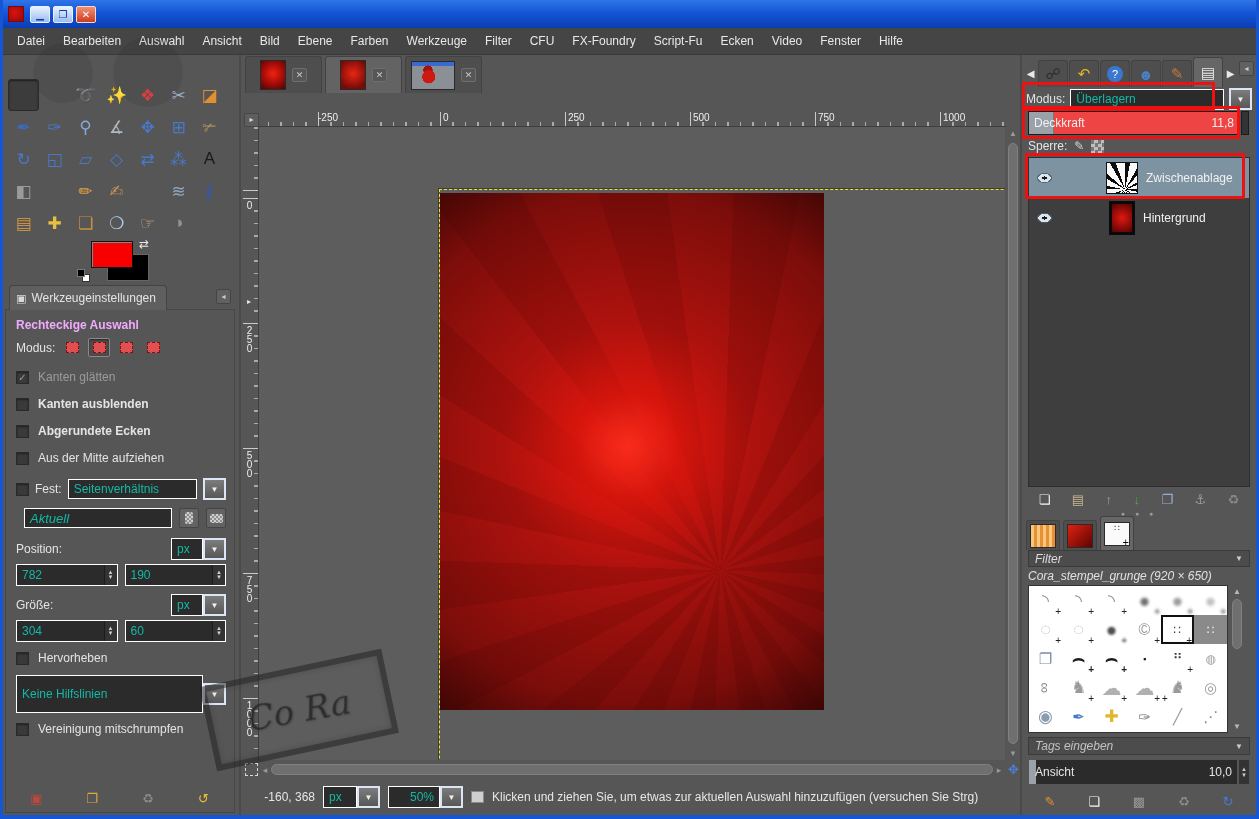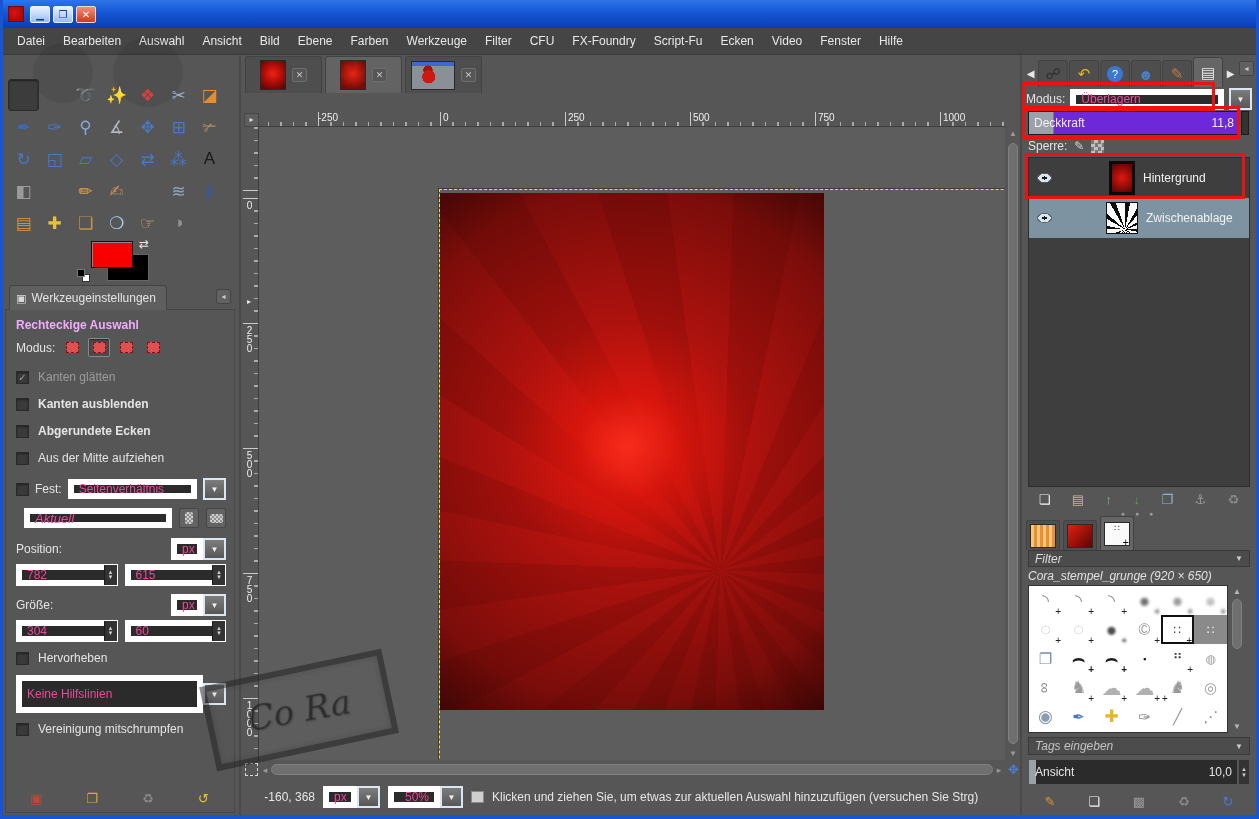--- a/index.html
+++ b/index.html
@@ -54,21 +54,21 @@
   .mode-btn{width:22px;height:19px;display:flex;align-items:center;justify-content:center;border-radius:2px;}
   .mode-btn[data-active="true"]{border:1px solid #8a8a8a;background:#4c4c4c;box-shadow:inset 0 1px 2px rgba(0,0,0,.5);}
   .mode-glyph{width:13px;height:11px;background:#e05050;border:1px dashed #7a1616;position:relative;}
   .optrow{display:flex;align-items:center;gap:9px;margin:9px 0;}
   .optrow.spread{margin:13px 0;}
   .cbx{width:13px;height:13px;background:#3a3a3a;border:1px solid #2a2a2a;box-shadow:inset 0 1px 2px rgba(0,0,0,.45);
     font-size:10px;line-height:12px;text-align:center;color:#999;flex:none;}
   .optlabel{white-space:nowrap;}
   .optlabel.bold{font-weight:bold;}
   .optlabel.dim{color:#9c9c9c;}
-  .field{background:#2b2b2b;color:#ec4899;border:6px solid #ffffff;padding:2px 5px;height:20px;display:flex;align-items:center;}
+  .field{background:#2b2b2b;color:#14b8a6;border:1px solid #ffffff;padding:2px 5px;height:20px;display:flex;align-items:center;}
   .dd-btn{width:23px;height:22px;background:linear-gradient(#7c7c7c,#585858);border:2px solid #dbe5f4;
     display:flex;align-items:center;justify-content:center;color:#f0f0f0;font-size:8px;flex:none;}
   .festrow{display:flex;align-items:center;gap:6px;margin:10px 0 8px 0;}
   .festrow .field{flex:1;}
   .aspectrow{display:flex;align-items:center;gap:7px;margin:6px 0 10px 8px;}
   .aspectrow .field{width:150px;font-style:italic;font-size:13px;}
   .orient-btn{width:20px;height:20px;background:#636363;border:1px solid #454545;border-radius:2px;
     display:flex;align-items:center;justify-content:center;}
   .orient-p{width:8px;height:12px;background:repeating-conic-gradient(#cfcfcf 0 25%,#8e8e8e 0 50%) 0 0/4px 4px;border-radius:2px;}
   .orient-l{width:13px;height:9px;background:repeating-conic-gradient(#cfcfcf 0 25%,#8e8e8e 0 50%) 0 0/4px 4px;border-radius:2px;}
@@ -143,21 +143,21 @@
     display:flex;align-items:center;justify-content:center;font-size:15px;}
   .dock-tab[data-active="true"]{background:#666;height:30px;}
   .dock-tab[data-kind="paths"]{color:#2e2e2e;} .dock-tab[data-kind="undo"]{color:#e8b820;}
   .dock-tab[data-kind="help"]{color:#fff;} .dock-tab[data-kind="help"] span{background:#3a78d0;border-radius:50%;width:16px;height:16px;font-size:11px;line-height:16px;text-align:center;}
   .dock-tab[data-kind="wilber"]{color:#4a80c8;} .dock-tab[data-kind="brush"]{color:#c07838;}
   .dock-tab[data-kind="layers"]{color:#ececec;}
   .dock-collapse{position:absolute;right:2px;top:6px;width:15px;height:15px;background:#616161;border:1px solid #444;
     color:#ccc;font-size:8px;line-height:13px;text-align:center;border-radius:2px;}
   .modusrow{position:absolute;left:4px;top:33px;width:226px;display:flex;align-items:center;gap:5px;}
   .modusrow .field{flex:1;height:21px;}
-  .opacity{position:absolute;left:6px;top:56px;width:212px;height:24px;background:#6d28d9;border:1px solid #1c1c1c;overflow:hidden;}
+  .opacity{position:absolute;left:6px;top:56px;width:212px;height:24px;background:#ef4444;border:1px solid #1c1c1c;overflow:hidden;}
   .opacity .fill{position:absolute;left:0;top:0;bottom:0;background:#9aa1a8;border-right:1px solid #777;}
   .opacity .lab{position:absolute;left:5px;top:4px;color:#f0f0f0;}
   .opacity .val{position:absolute;right:5px;top:4px;color:#f0f0f0;}
   .opacity-spin{position:absolute;left:219px;top:56px;width:8px;height:24px;background:#333;border:1px solid #1c1c1c;}
   .sperre{position:absolute;left:6px;top:84px;display:flex;align-items:center;gap:7px;}
   .checker{width:13px;height:13px;background:repeating-conic-gradient(#bdbdbd 0 25%,#787878 0 50%) 0 0/7px 7px;}
   .layerlist{position:absolute;left:6px;top:102px;width:222px;height:330px;background:#3e3e3e;border:1px solid #2e2e2e;}
   .layerrow{height:40px;display:flex;align-items:center;gap:8px;padding:0 4px;}
   .layerrow[data-selected="true"]{background:#7e93a2;}
   .eye{width:15px;height:10px;border-radius:50%;flex:none;margin-left:4px;
@@ -508,21 +508,21 @@
                 <span class="field">px</span>
                 <span class="dd-btn">▼</span>
               </span>
           </div>
           <div class="pairrow">
             <span class="spin">
                 <span class="field">782</span>
                 <span class="arrows">▲<br>▼</span>
               </span>
             <span class="spin">
-                <span class="field">615</span>
+                <span class="field">190</span>
                 <span class="arrows">▲<br>▼</span>
               </span>
           </div>
 
           <div class="labelrow">
             <span>Größe:</span>
             <span class="unitwrap">
                 <span class="field">px</span>
                 <span class="dd-btn">▼</span>
               </span>
@@ -686,30 +686,30 @@
       <div class="opacity-spin"></div>
 
       <div class="sperre">
         <span>Sperre:</span>
         <span style="color:#d8d8d8;font-size:12px">✎</span>
         <span class="checker"></span>
       </div>
 
       <div class="layerlist">
 
+          <div class="layerrow" data-selected="true">
+            <span class="eye"></span>
+            <span class="lthumb" data-kind="bw-sunburst"></span>
+            <span class="lname">Zwischenablage</span>
+          </div>
+
           <div class="layerrow">
             <span class="eye"></span>
             <span class="lthumb" data-kind="red-gradient"></span>
             <span class="lname">Hintergrund</span>
-          </div>
-
-          <div class="layerrow" data-selected="true">
-            <span class="eye"></span>
-            <span class="lthumb" data-kind="bw-sunburst"></span>
-            <span class="lname">Zwischenablage</span>
           </div>
         </div>
 
       <div class="layerfooter">
 
           <span class="lfi" title="neue-ebene" style="color: rgb(240, 240, 240);">❏</span>
 
           <span class="lfi" title="neue-ebenengruppe" style="color: rgb(200, 184, 144);">▤</span>
 
           <span class="lfi" title="ebene-anheben" style="color: rgb(136, 184, 136);">↑</span>

